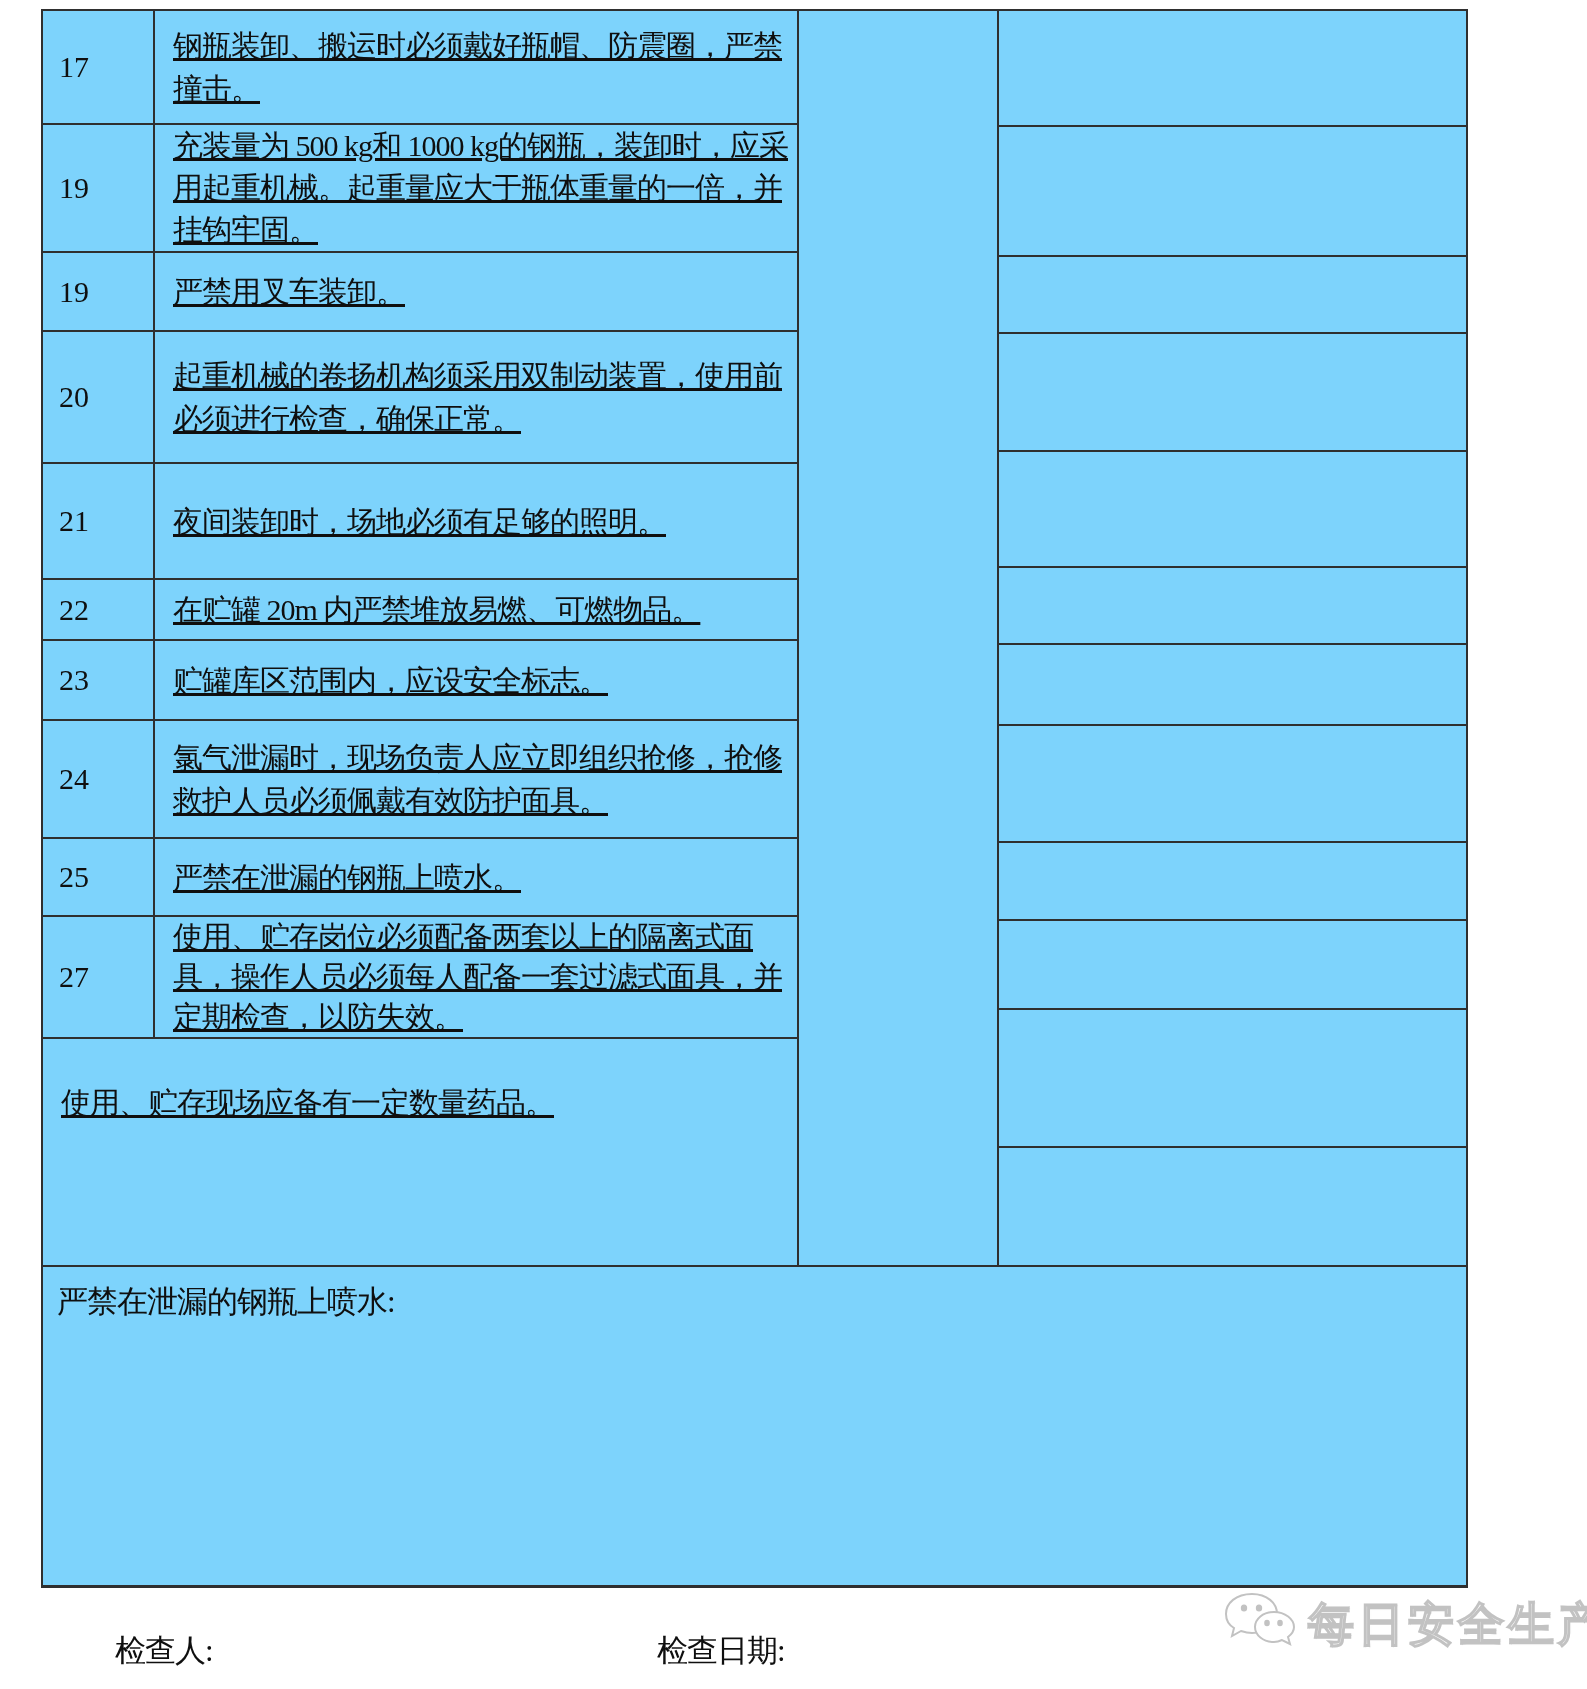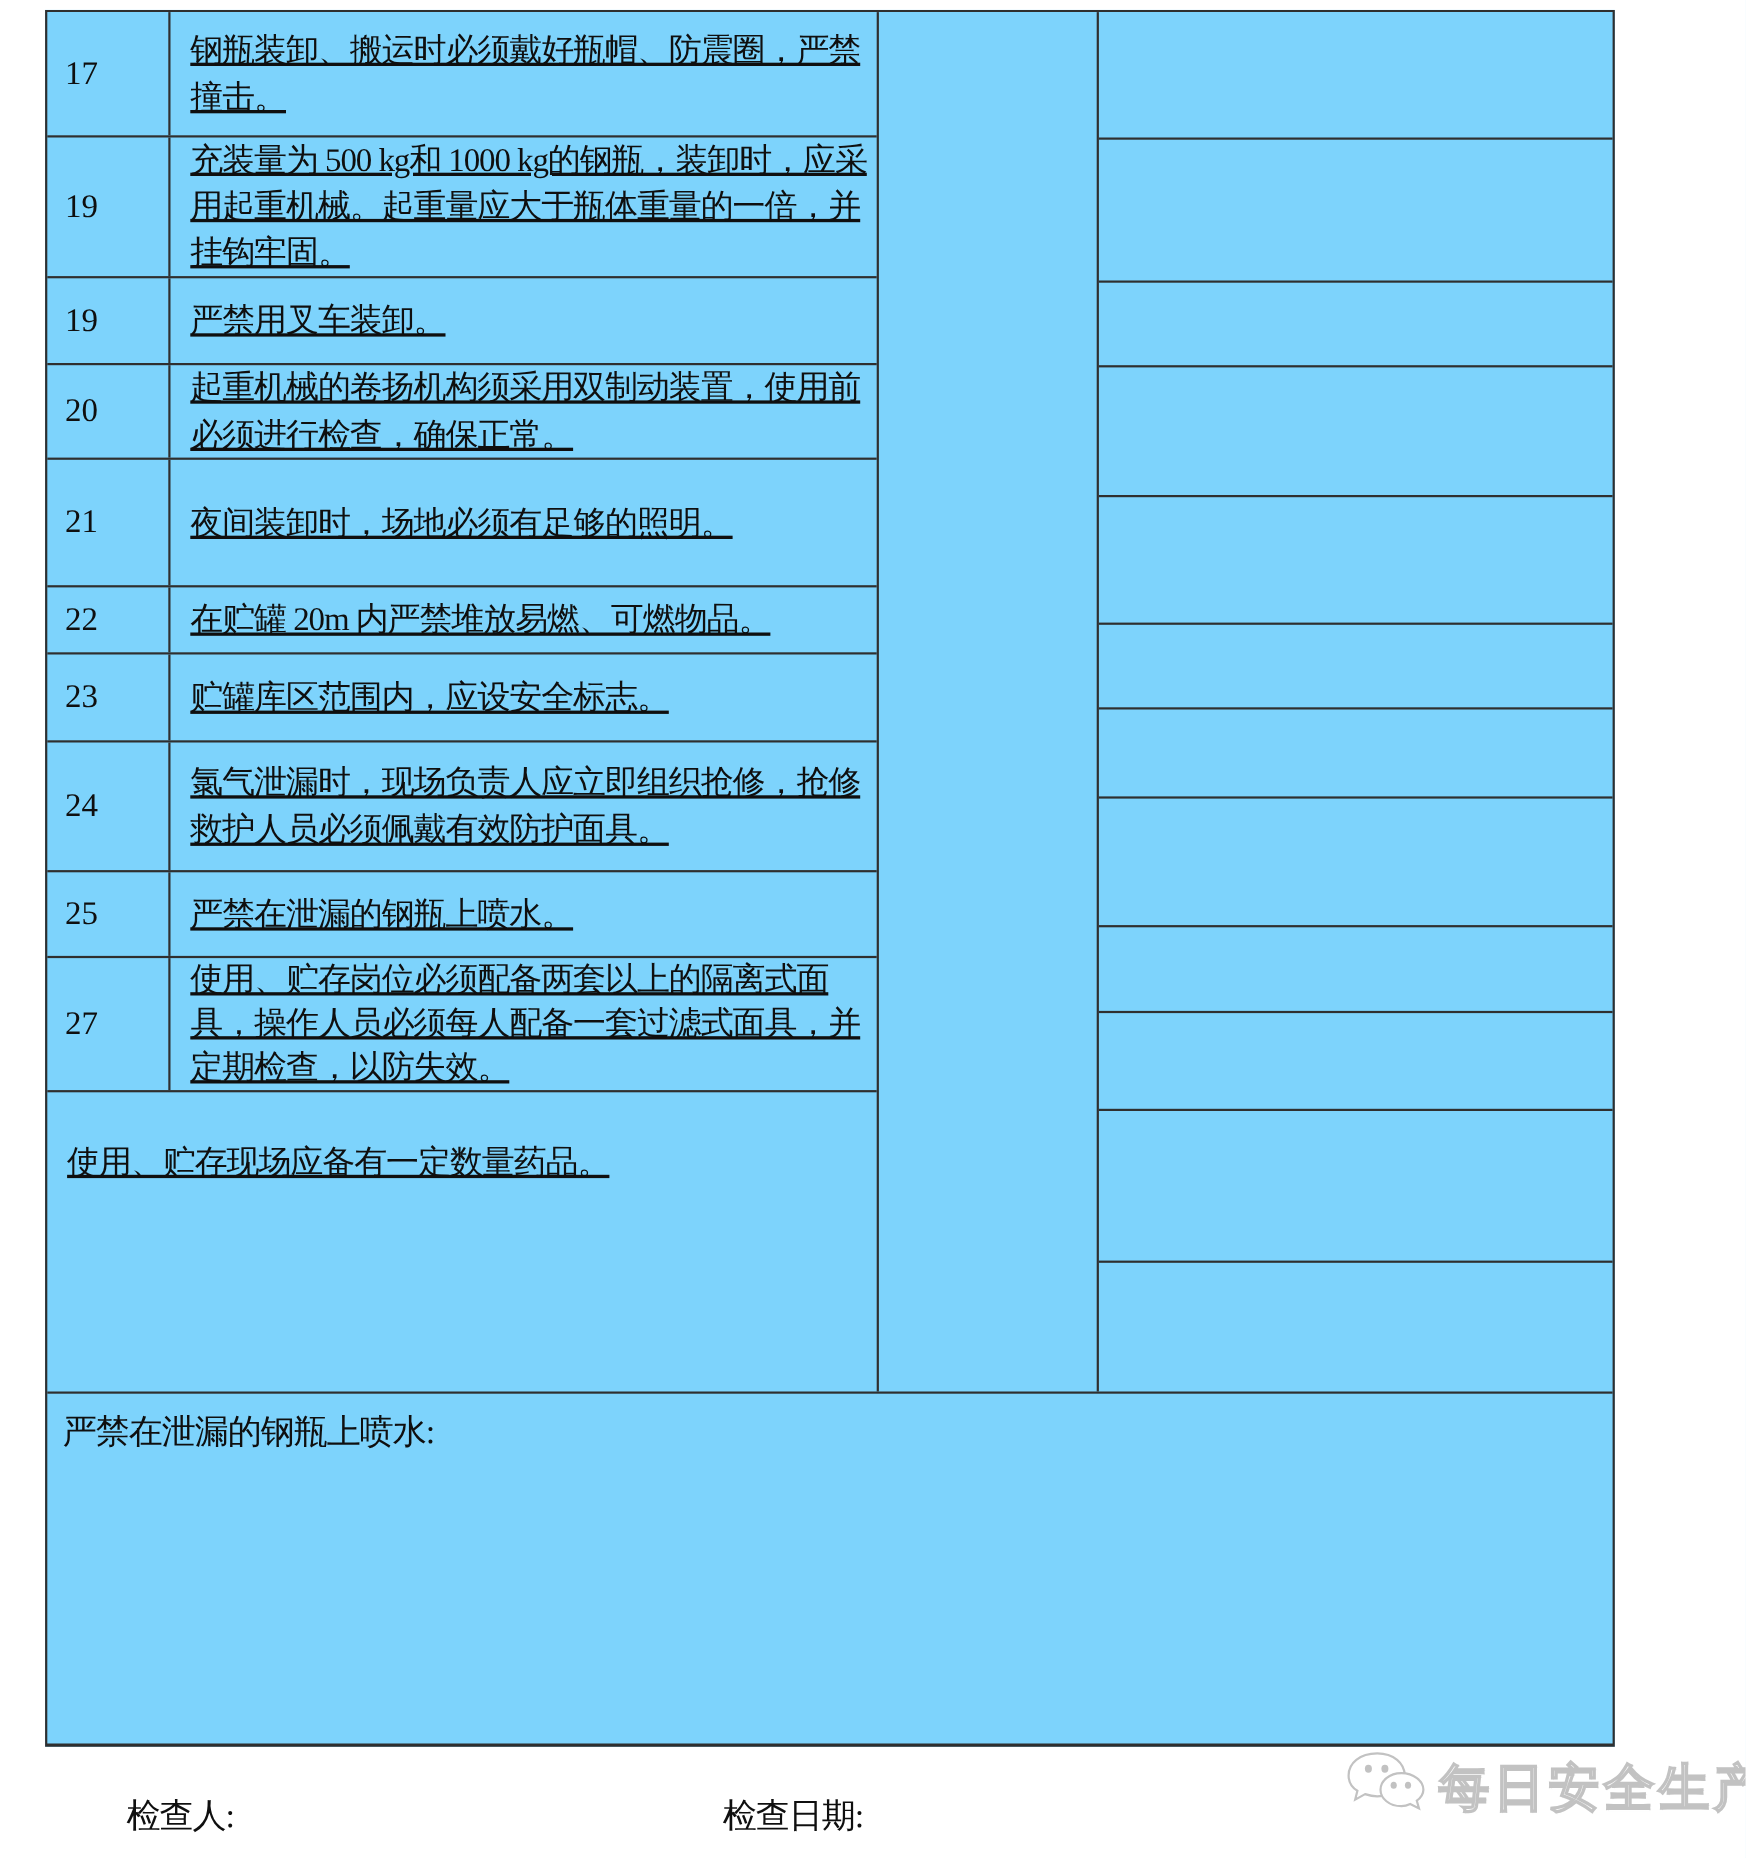--- a/index.html
+++ b/index.html
@@ -78,21 +78,21 @@
           <div class="txt-cell">钢瓶装卸、搬运时必须戴好瓶帽、防震圈，严禁撞击。</div>
         </div>
         <div class="l-row" style="height:128px">
           <div class="num-cell">19</div>
           <div class="txt-cell" style="line-height:42px">充装量为 500 kg和 1000 kg的钢瓶，装卸时，应采用起重机械。起重量应大于瓶体重量的一倍，并挂钩牢固。</div>
         </div>
         <div class="l-row" style="height:79px">
           <div class="num-cell">19</div>
           <div class="txt-cell">严禁用叉车装卸。</div>
         </div>
-        <div class="l-row" style="height:86px">
+        <div class="l-row" style="height:132px">
           <div class="num-cell">20</div>
           <div class="txt-cell">起重机械的卷扬机构须采用双制动装置，使用前必须进行检查，确保正常。</div>
         </div>
         <div class="l-row" style="height:116px">
           <div class="num-cell">21</div>
           <div class="txt-cell">夜间装卸时，场地必须有足够的照明。</div>
         </div>
         <div class="l-row" style="height:61px">
           <div class="num-cell">22</div>
           <div class="txt-cell">在贮罐 20m 内严禁堆放易燃、可燃物品。</div>

